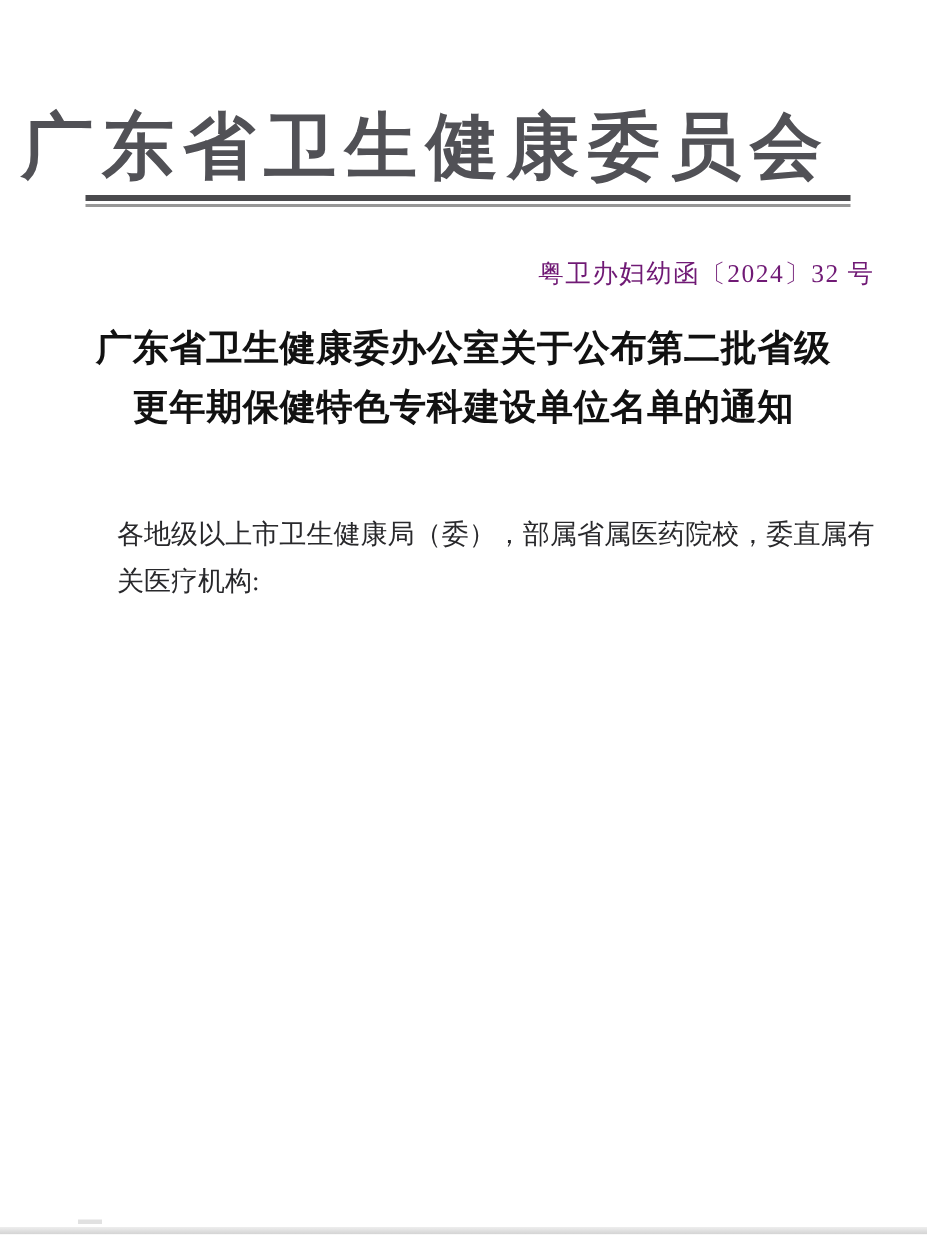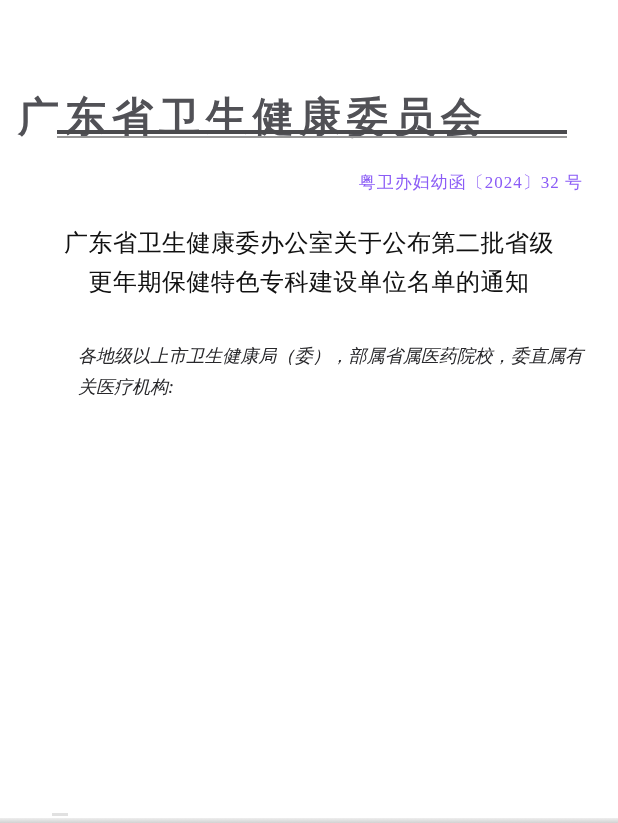--- a/index.html
+++ b/index.html
@@ -16,26 +16,25 @@
     font-family: "Liberation Serif", "DejaVu Serif", serif;
   }
   
   .org-name {
     position: absolute;
     top: 66px;
     left: 0;
     width: 492px;
     text-align: center;
     text-indent: 14px;
-    font-size: 41px;
+    font-size: 48px;
     font-weight: 600;
     letter-spacing: 6px;
     color: #515156;
     white-space: nowrap;
-    margin-top: 24px;
   }
   .letterhead-rule {
     position: absolute;
     top: 130px;
     left: 57px;
     width: 510px;
   }
   .rule-dark {
     height: 4px;
     background: #4a4a4d;
@@ -45,51 +44,50 @@
     margin-top: 2px;
     background: #979797;
   }
   
   .doc-number {
     position: absolute;
     top: 171px;
     right: 35px;
     font-size: 17px;
     letter-spacing: 1px;
-    color: #8b5cf6;
+    color: #701a75;
     white-space: nowrap;
   }
   
   .notice-title {
     position: absolute;
-    top: 224px;
+    top: 214px;
     left: 0;
     width: 618px;
     margin: 0;
     text-align: center;
     font-size: 24px;
-    font-weight: normal;
+    font-weight: bold;
     line-height: 39px;
     letter-spacing: 0.5px;
     color: #111111;
   }
   
   .body-text {
     position: absolute;
     top: 341px;
     left: 78px;
     width: 505px;
     font-size: 18px;
     line-height: 31px;
     color: #28282b;
     text-align: justify;
   }
   .body-text p {
     margin: 0;
-    font-style: italic;
   }
   .para-indent {
     text-indent: 2em;
   }
   
   .scan-artifact {
     position: absolute;
     left: 52px;
     top: 813px;
     width: 16px;

